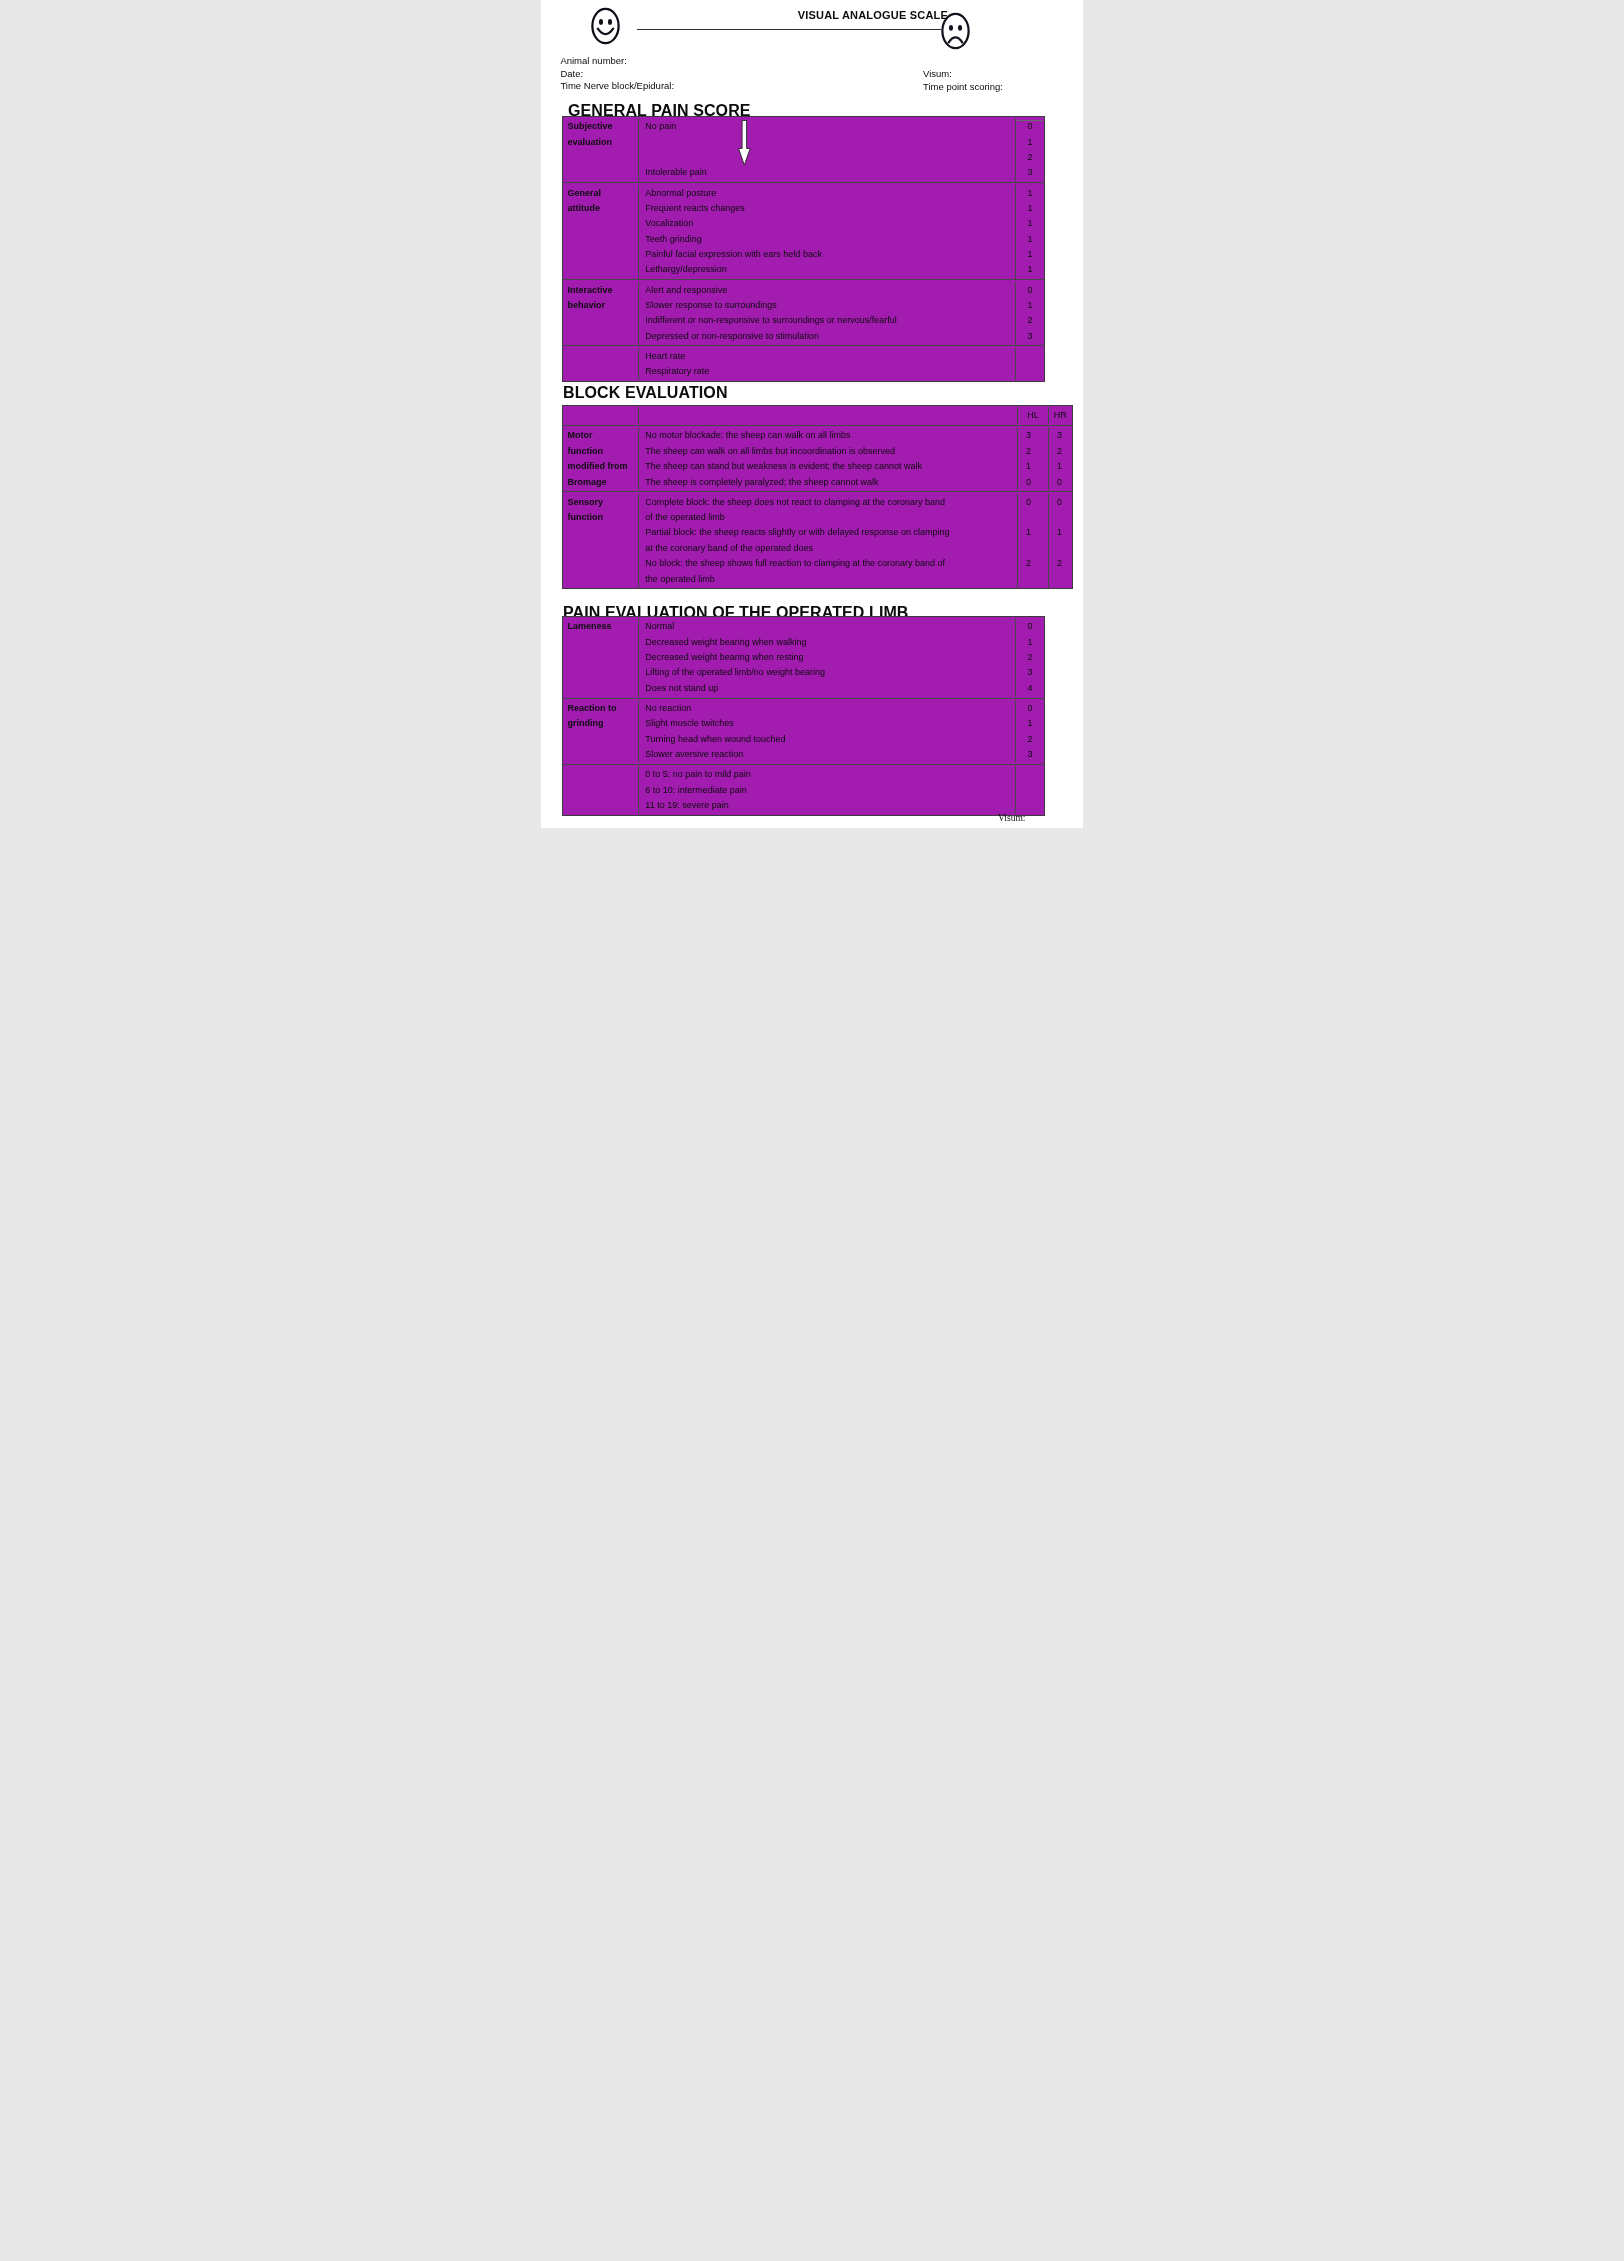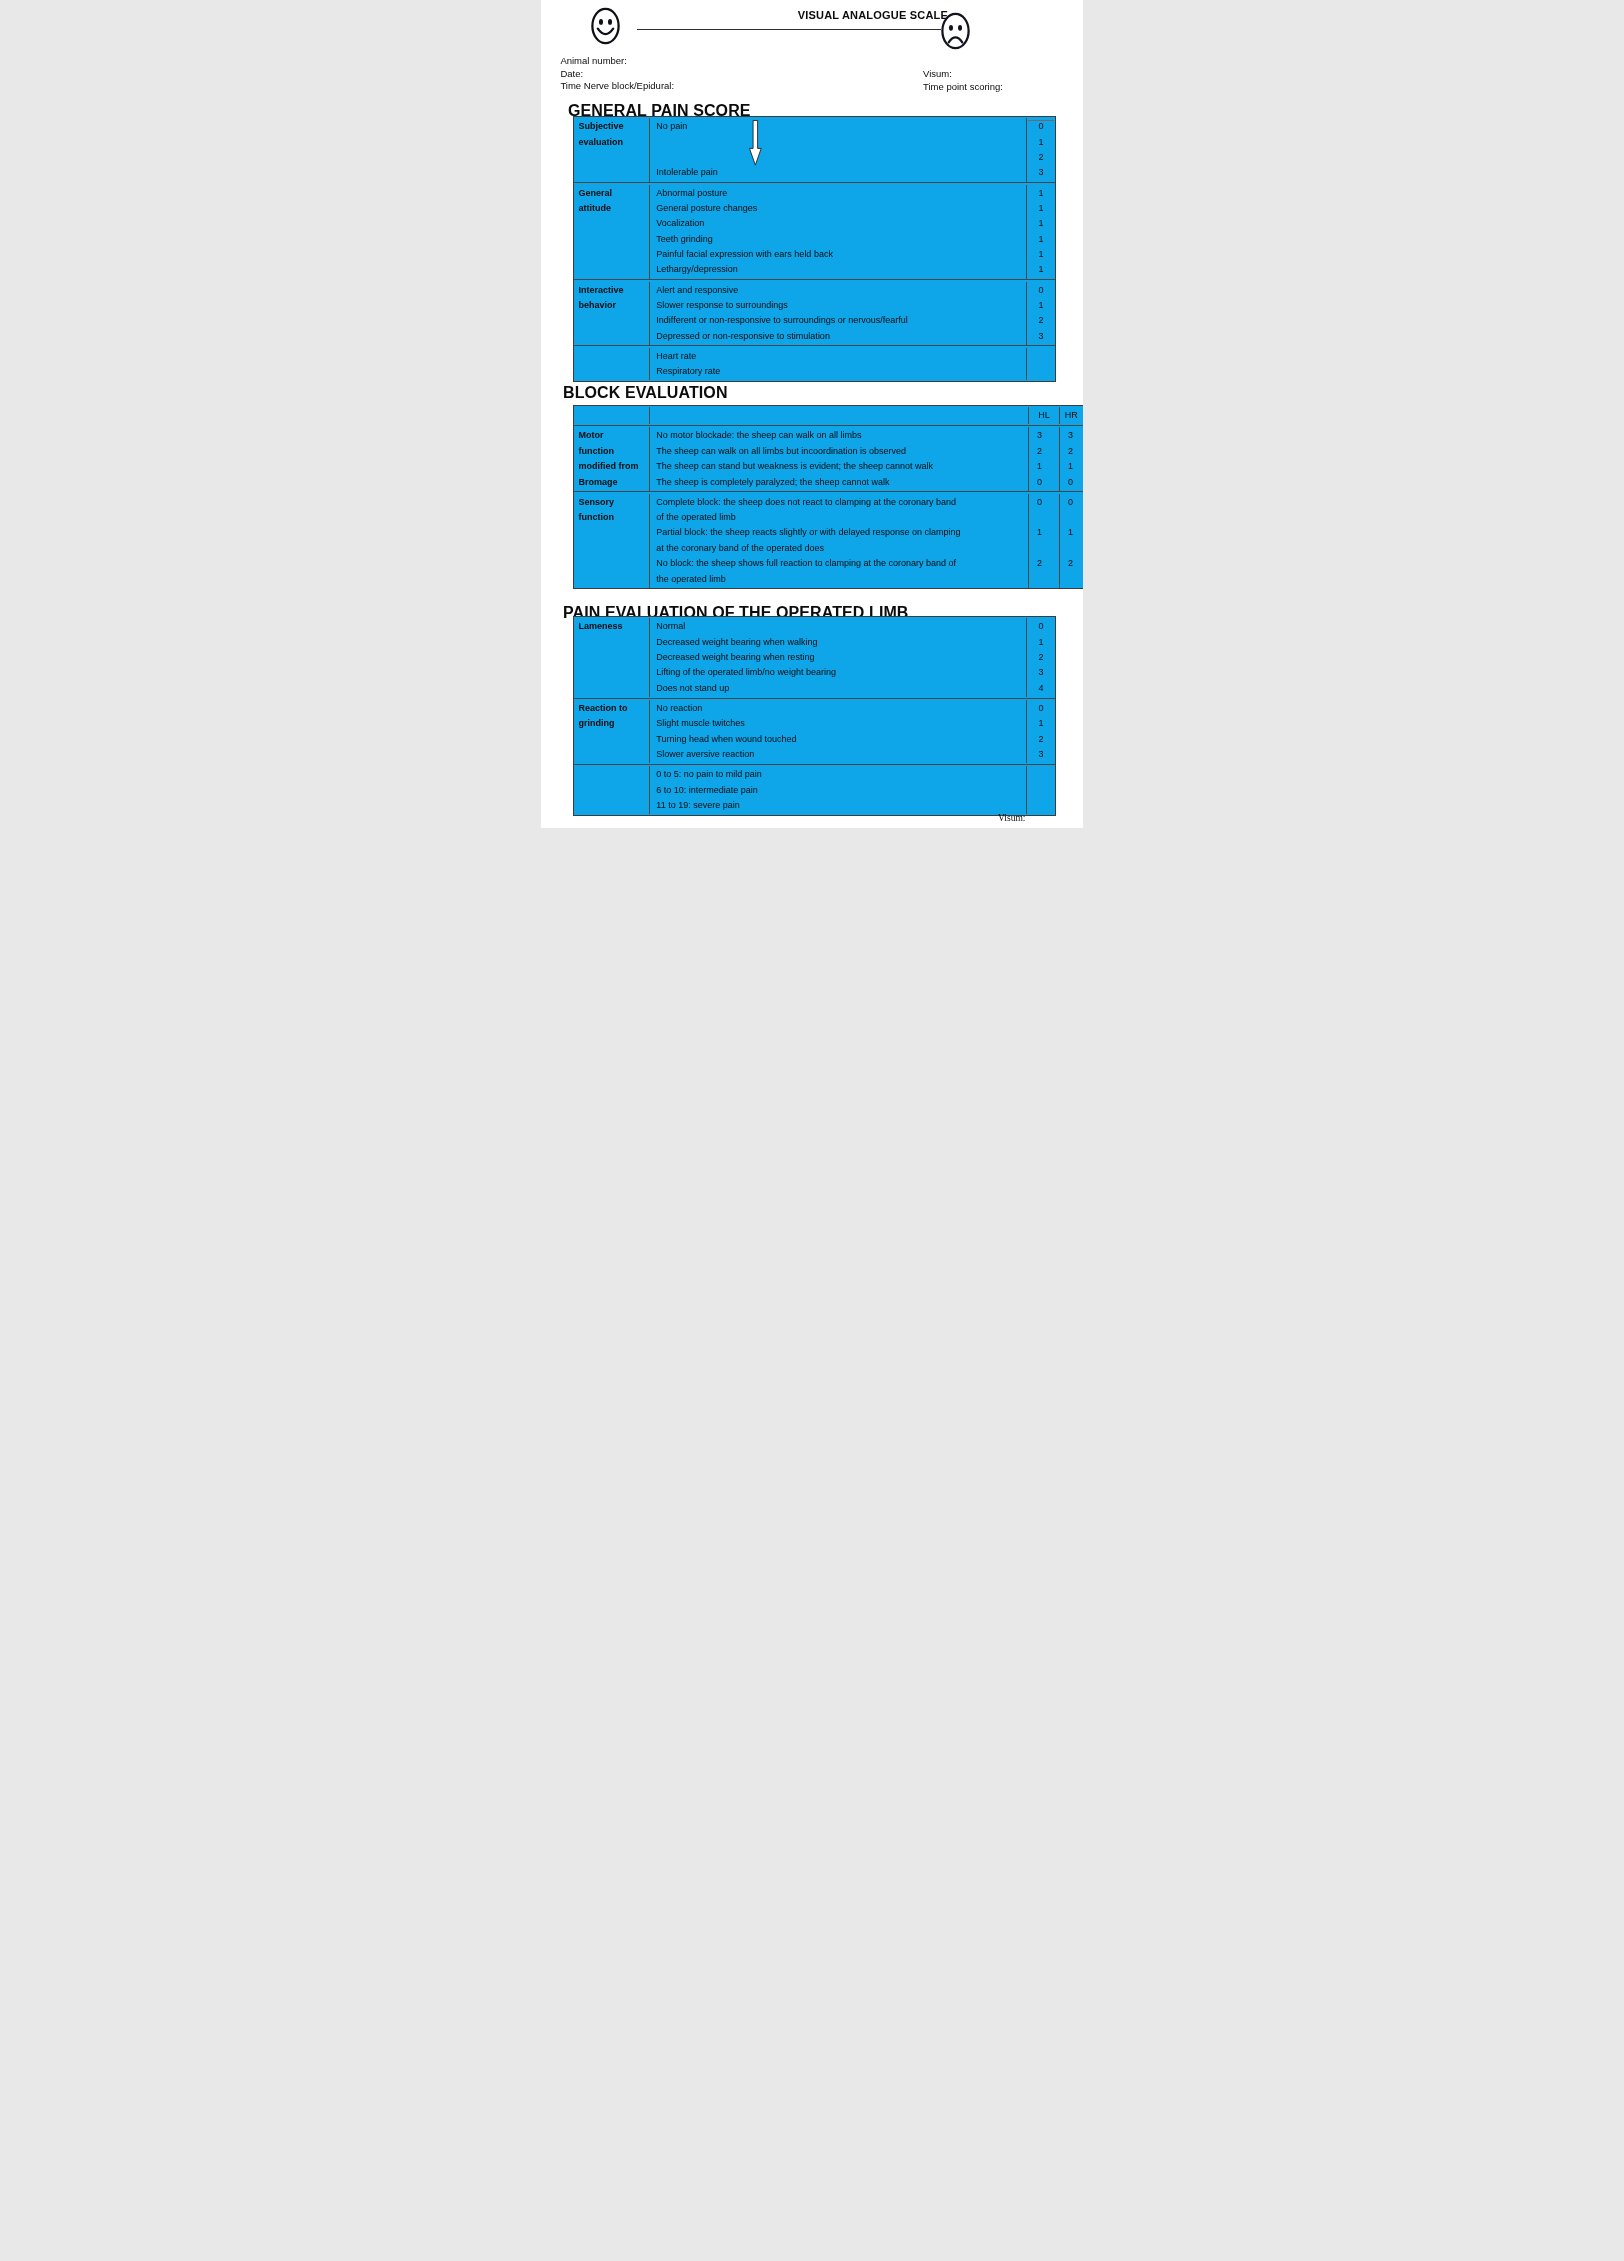--- a/index.html
+++ b/index.html
@@ -9,21 +9,21 @@
     overflow:hidden;
   }
   .abs { position:absolute; }
   .title {
     font-size:11px; font-weight:bold; letter-spacing:0.2px; text-align:right;
   }
   .hline { height:1.4px; background:#2e2e2e; }
   .meta { font-size:9.5px; line-height:12.7px; }
   .section-heading { font-size:16px; font-weight:bold; letter-spacing:0.1px; }
 
-  .vtable { position:absolute; border:0.9px solid #3c3c3c; background:#0ea5e9;margin-left:11px; }
+  .vtable { position:absolute; border:0.9px solid #3c3c3c; background:#a21caf; }
   .vrow { display:grid; padding:1.4px 0; }
   .vrow + .vrow { border-top:0.9px solid #474747; }
   .t3cols { grid-template-columns:75px 377px 29px; }
   .t4cols { grid-template-columns:75px 379px 31px 23.5px; }
   .cell { min-height:100%; }
   .cell + .cell { border-left:0.7px solid #474747; }
   .tline { height:15.4px; line-height:15.4px; white-space:nowrap; font-size:9px; }
   .label-cell { padding:0.9px 1.8px 0 4.5px; font-weight:bold; }
   .desc-cell  { padding:0.9px 2.7px 0 6.3px; position:relative; }
   .score-cell { text-align:center; position:relative; padding-top:0.9px; }
@@ -103,21 +103,21 @@
       </div>
     </div>
 
     <div class="vrow t3cols">
       <div class="cell label-cell">
         <div class="tline">General</div>
         <div class="tline">attitude</div>
       </div>
       <div class="cell desc-cell">
         <div class="tline">Abnormal posture</div>
-        <div class="tline">General posture changes</div>
+        <div class="tline">Frequent reacts changes</div>
         <div class="tline">Vocalization</div>
         <div class="tline">Teeth grinding</div>
         <div class="tline">Painful facial expression with ears held back</div>
         <div class="tline">Lethargy/depression</div>
       </div>
       <div class="cell score-cell">
         <div class="tline">1</div>
         <div class="tline">1</div>
         <div class="tline">1</div>
         <div class="tline">1</div>

